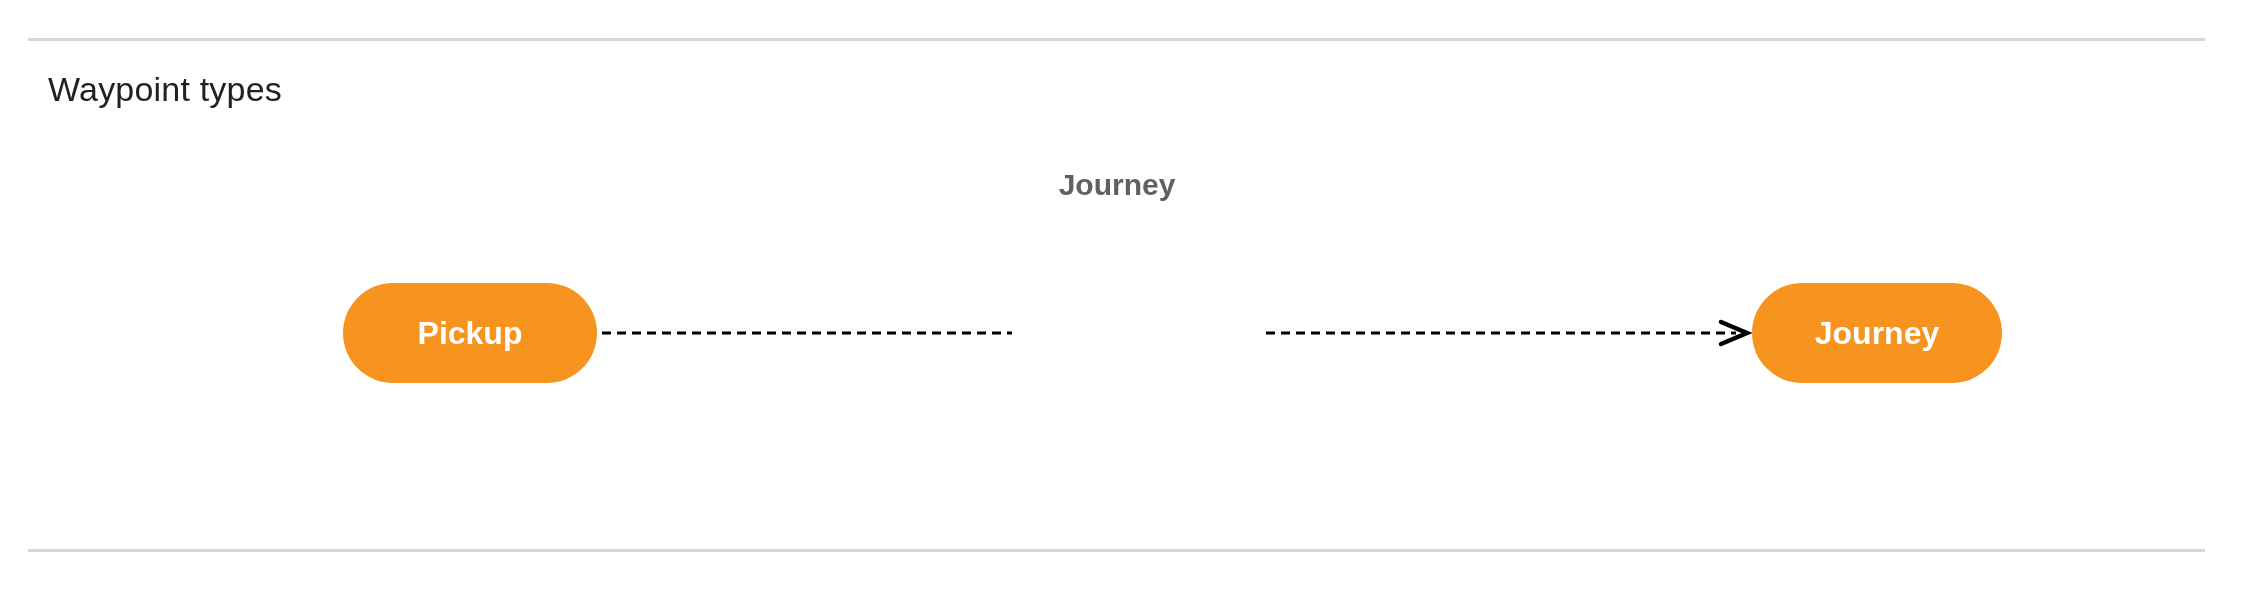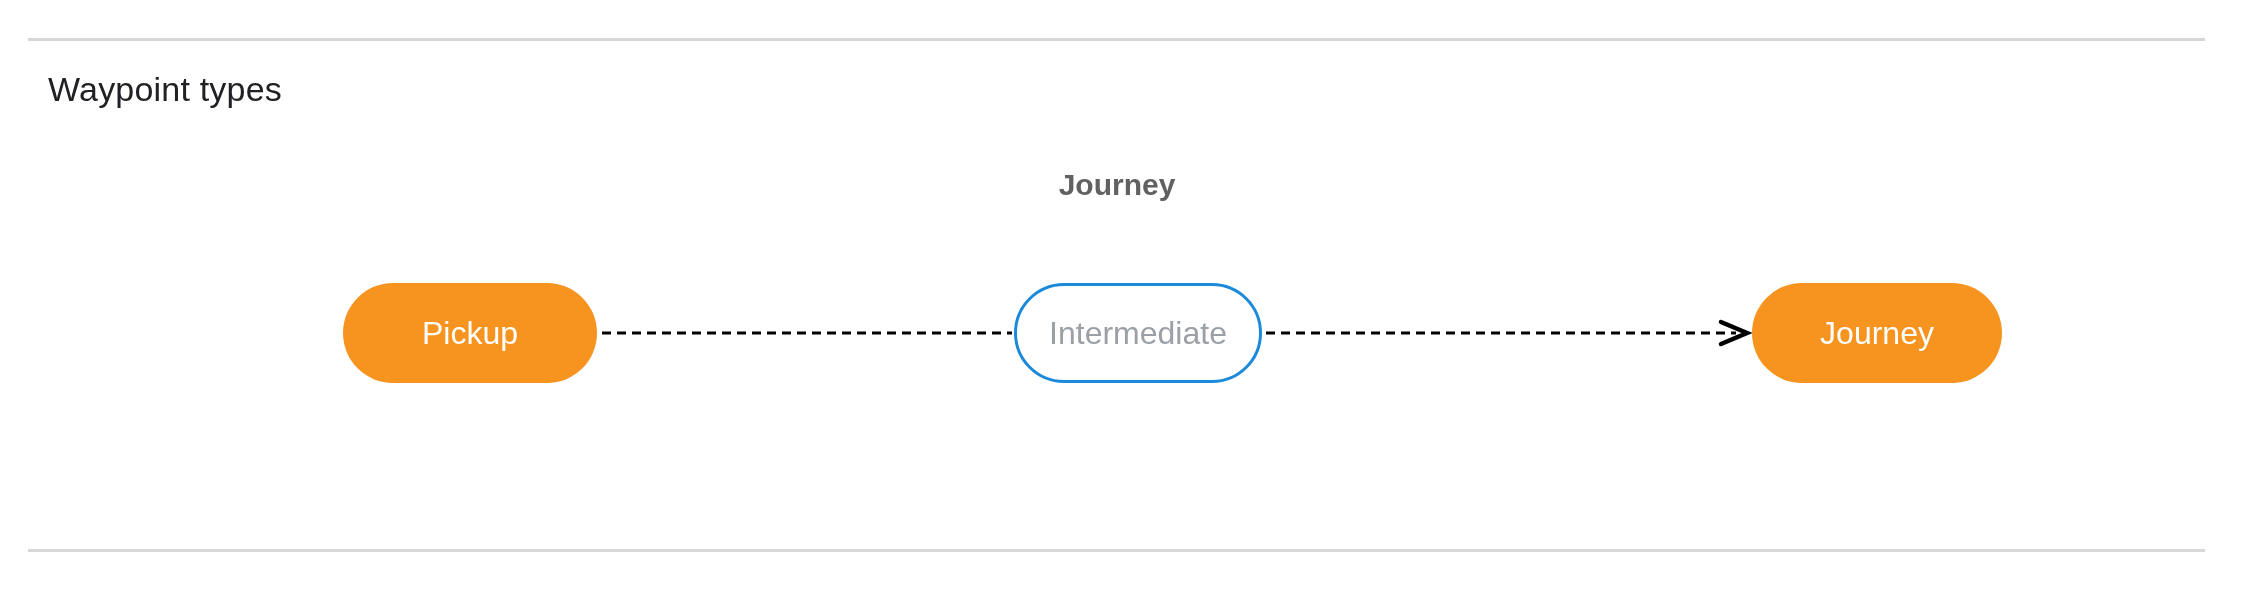--- a/index.html
+++ b/index.html
@@ -55,21 +55,21 @@
   .node {
     position: absolute;
     top: 283px;
     height: 100px;
     border-radius: 50px;
     display: flex;
     align-items: center;
     justify-content: center;
     box-sizing: border-box;
     font-size: 32px;
-    font-weight: 400;
+    font-weight: 700;
     white-space: nowrap;
   }
   .node.terminal {
     background: var(--terminal-fill, #f6941f);
     color: var(--terminal-text, #ffffff);
   }
   .node.intermediate {
     background: var(--intermediate-fill, #ffffff);
     border: 3px solid var(--intermediate-border, #1c8adb);
     color: var(--intermediate-text, #9aa0a6);
@@ -92,23 +92,20 @@
   <svg class="edges-layer" viewBox="0 0 2245 592">
     <path d="M602 333 H1012" stroke="#000000" stroke-width="3" fill="none" stroke-dasharray="9 6"></path>
     <path d="M1266 333 H1736" stroke="#000000" stroke-width="3" fill="none" stroke-dasharray="9 6"></path>
     <polyline points="1721,322 1747,333 1721,344" stroke="#000000" stroke-width="4.5" fill="none" stroke-linecap="round" stroke-linejoin="miter"></polyline>
   </svg>
 
   <div class="node terminal node-pickup">
     <span>Pickup</span>
   </div>
 
-  <div class="node intermediate node-mid">
-    <span>Intermediate</span>
-  </div>
 
   <div class="node terminal node-dropoff">
     <span>Journey</span>
   </div>
 
   <div class="divider bottom"></div>
 
 </div>
 
 </body></html>

